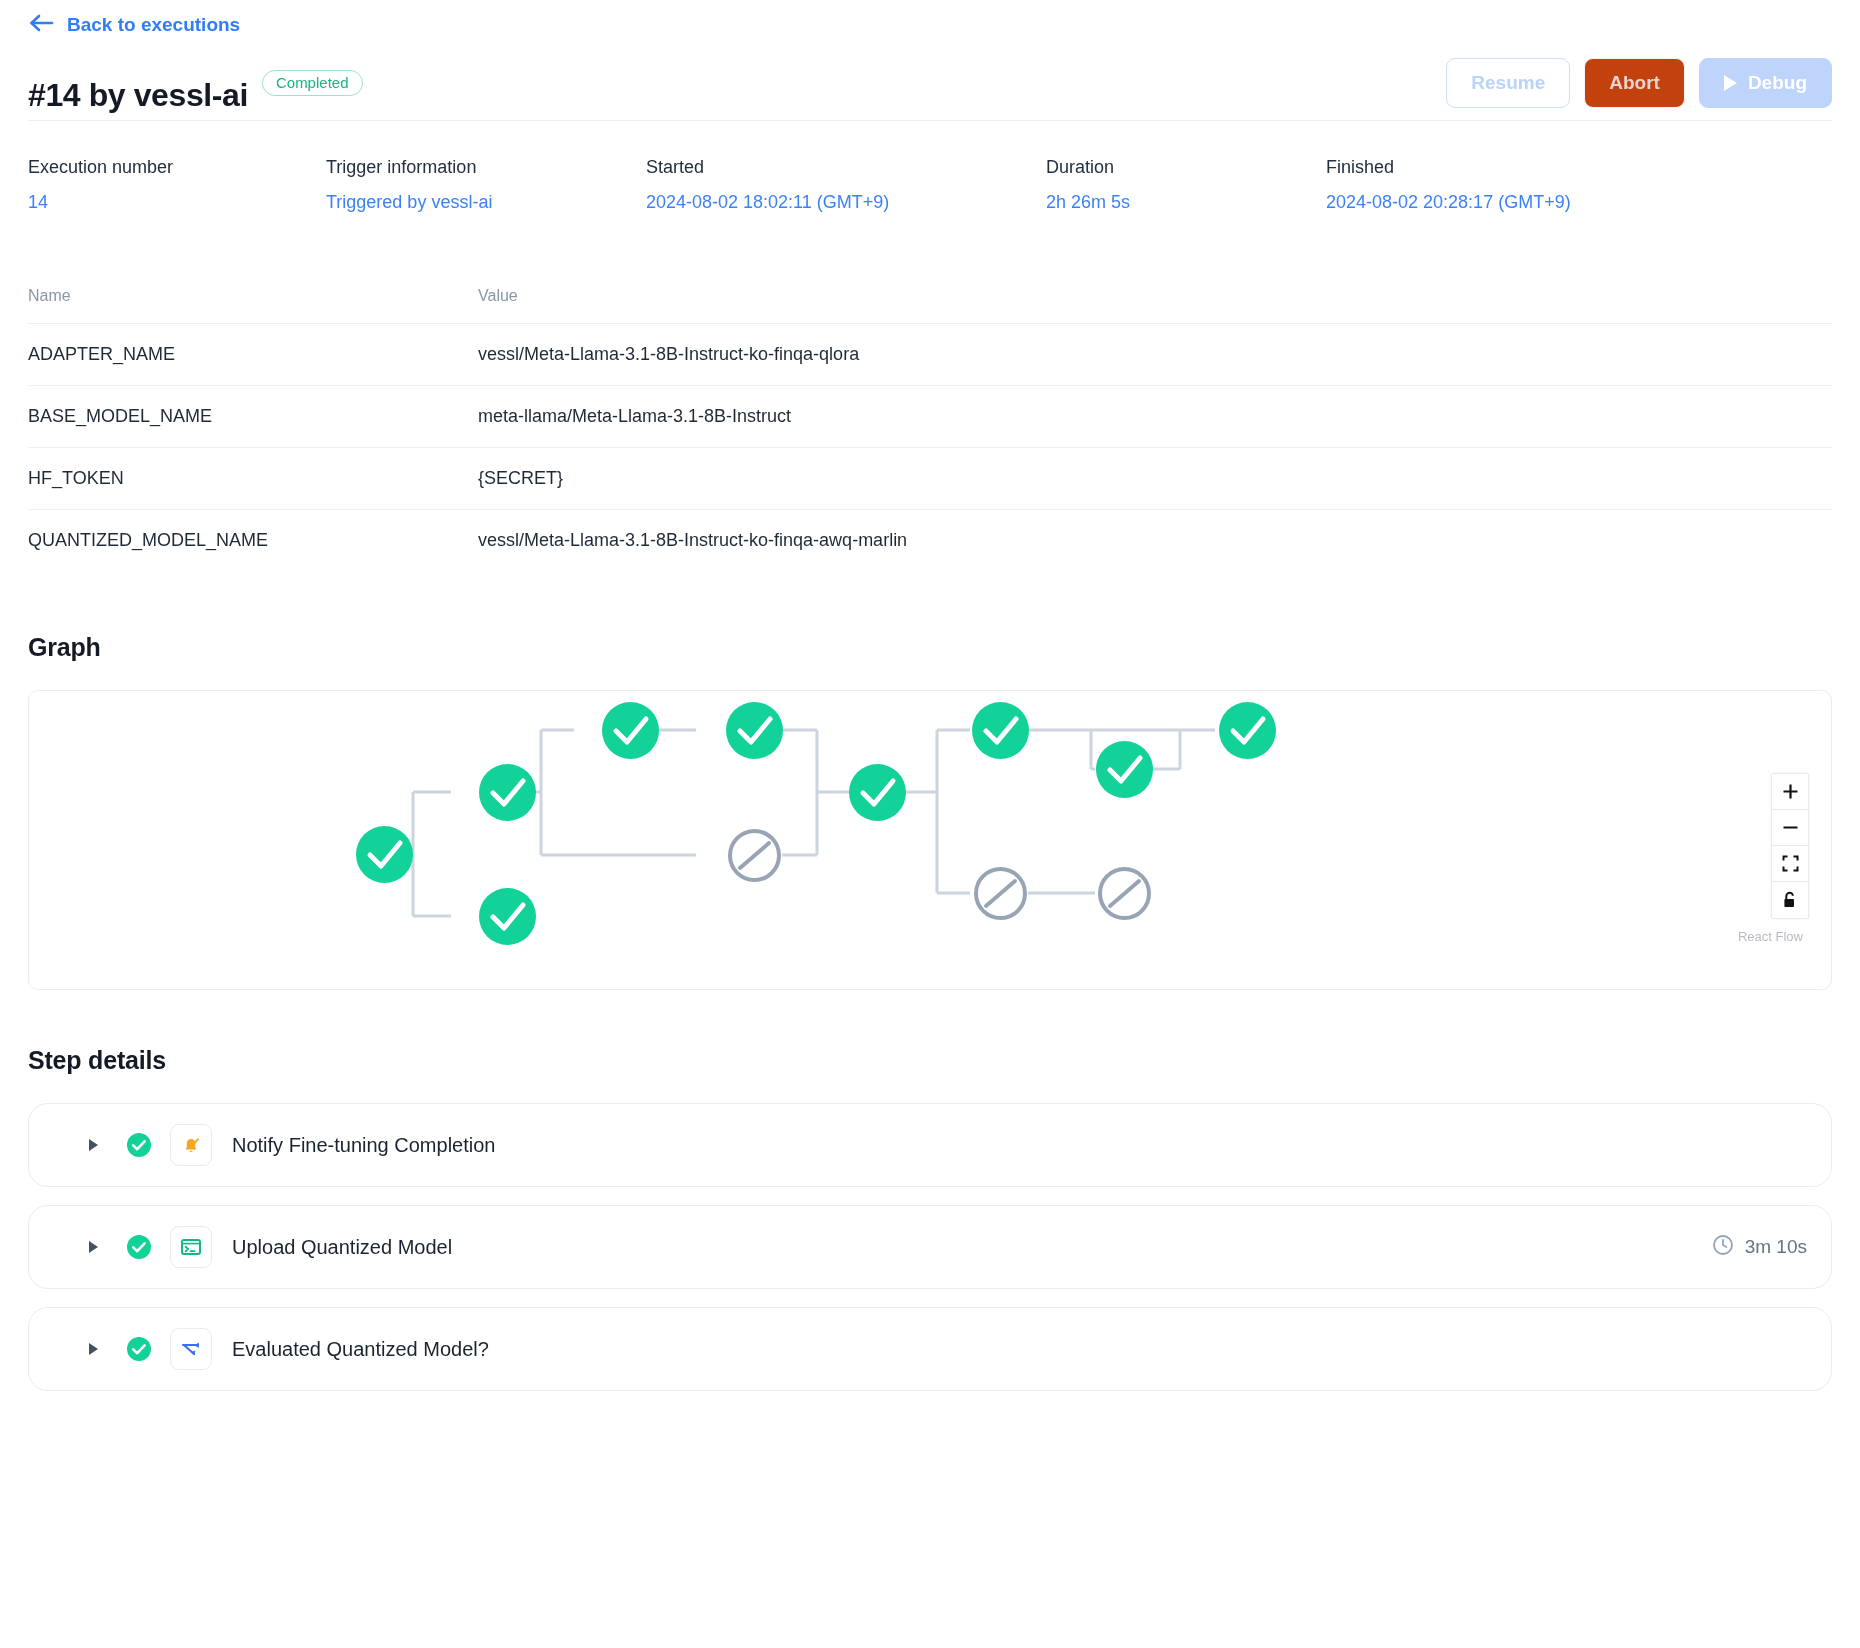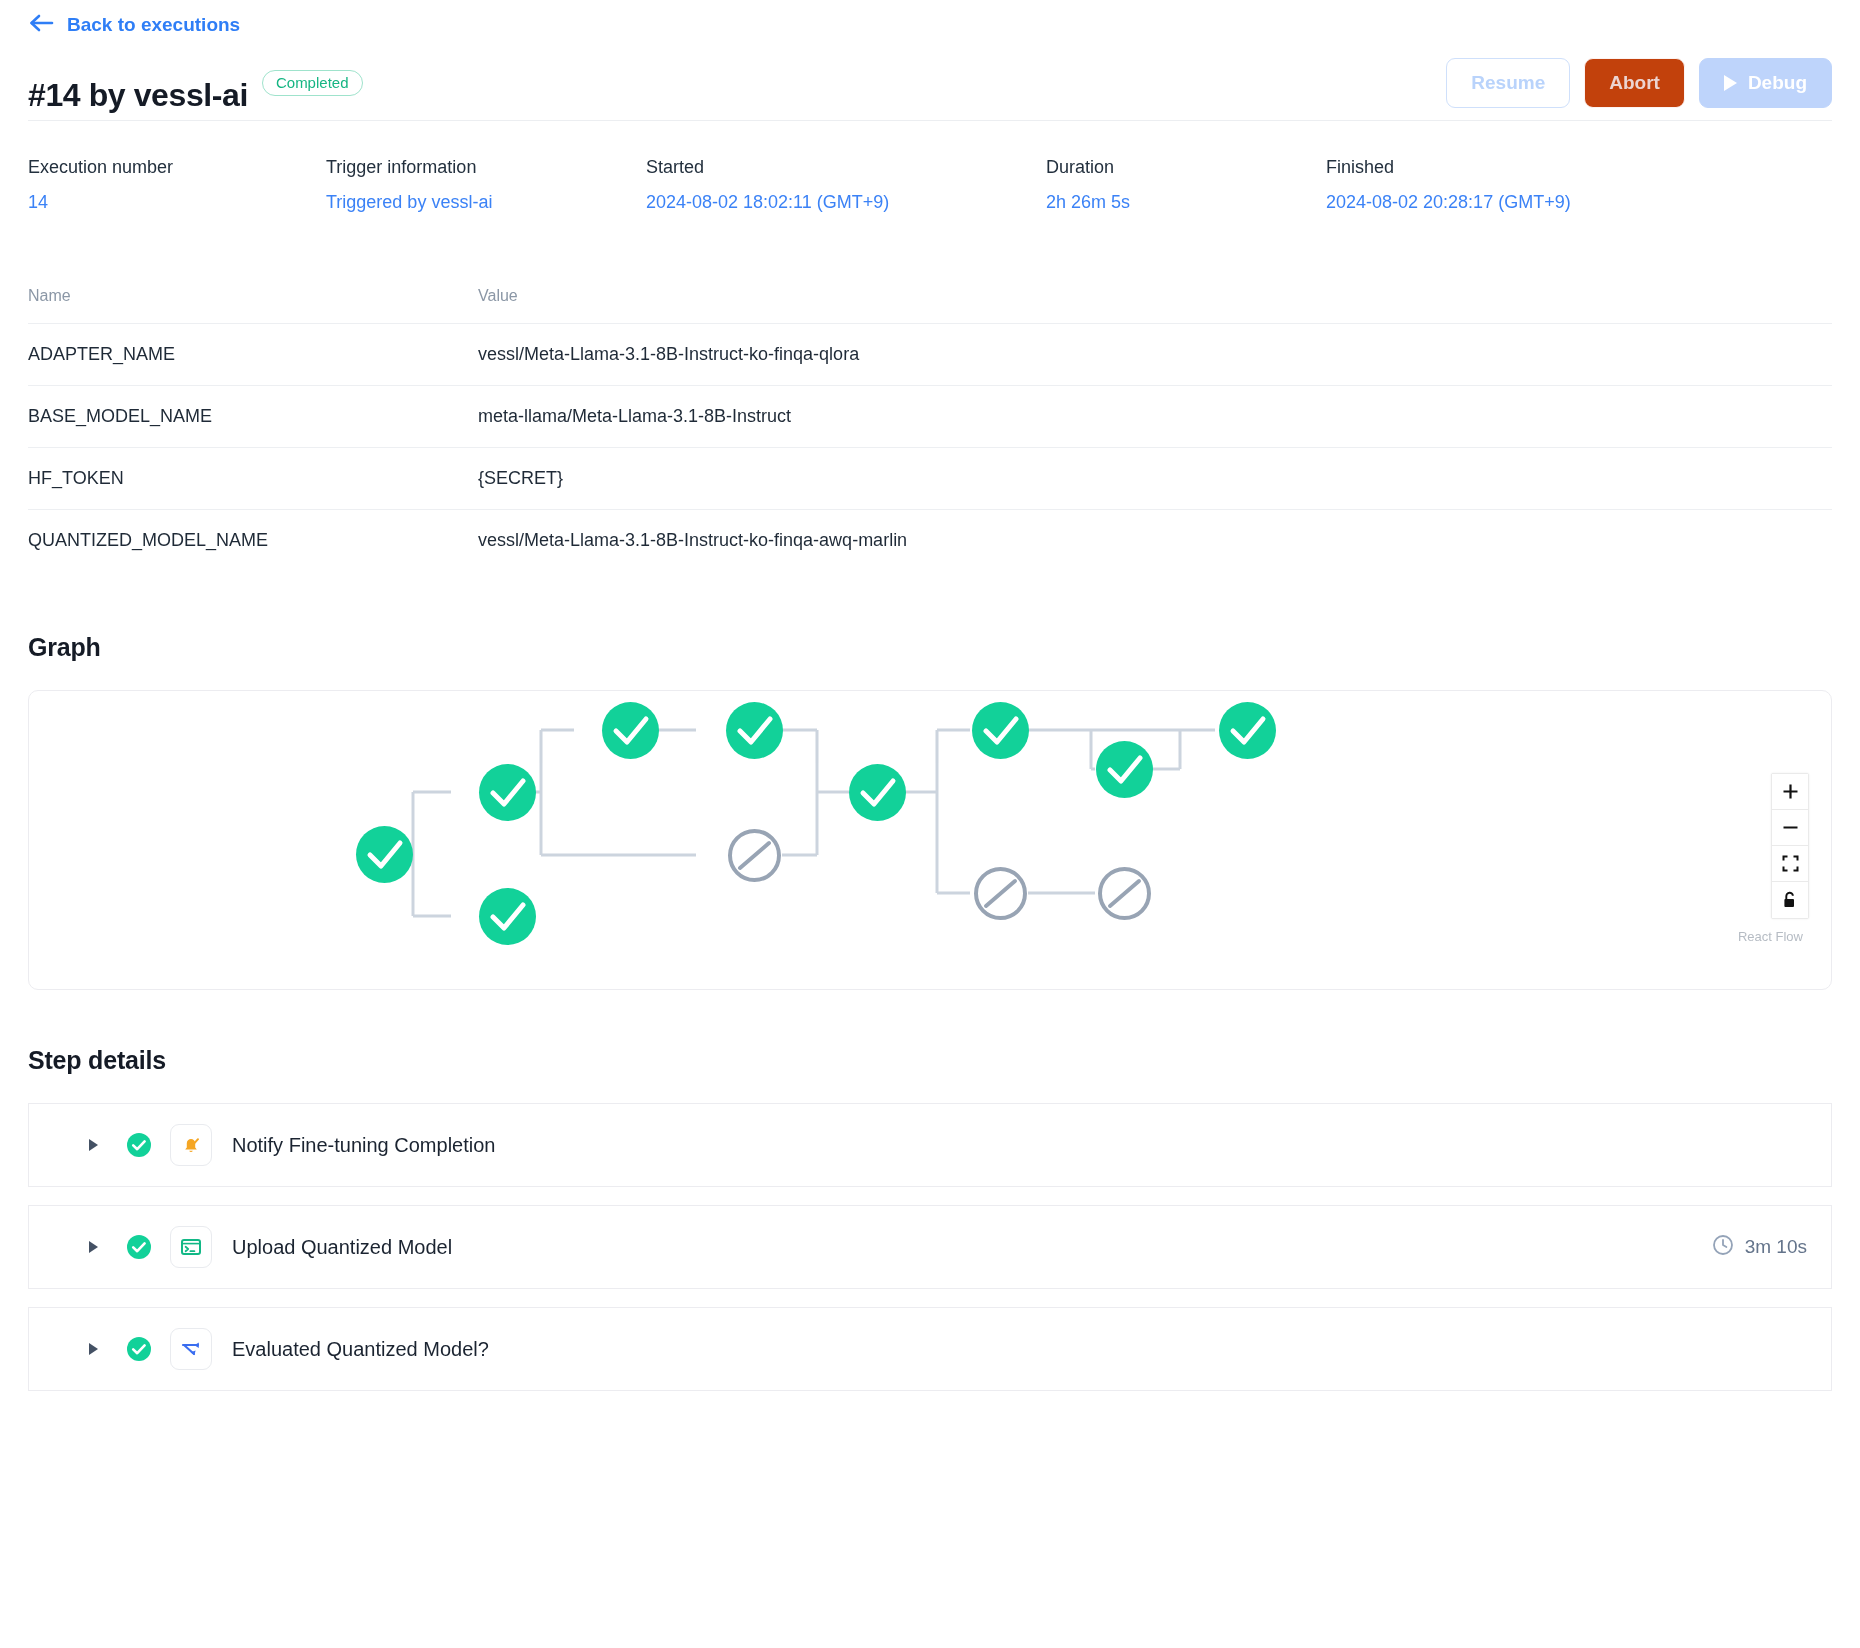--- a/index.html
+++ b/index.html
@@ -96,21 +96,21 @@
   }
   .rf-btn:last-child { border-bottom: none; }
   .rf-attr {
     position: absolute; right: 28px; top: 238px;
     font-size: 13px; color: #b6bcc4;
   }
 
   
   .steps-wrap { margin-top: 30px; padding-bottom: 40px; }
   .step-card {
-    border: 1px solid #ececf0; border-radius: 0; background: #fff;
+    border: 1px solid #ececf0; border-radius: 20px; background: #fff;
     height: 84px; display: flex; align-items: center;
     padding: 0 24px 0 60px; margin-bottom: 18px;
   }
   .caret {
     width: 0; height: 0; margin-right: 28px;
     border-left: 9px solid #445164;
     border-top: 6px solid transparent;
     border-bottom: 6px solid transparent;
     cursor: pointer;
   }

